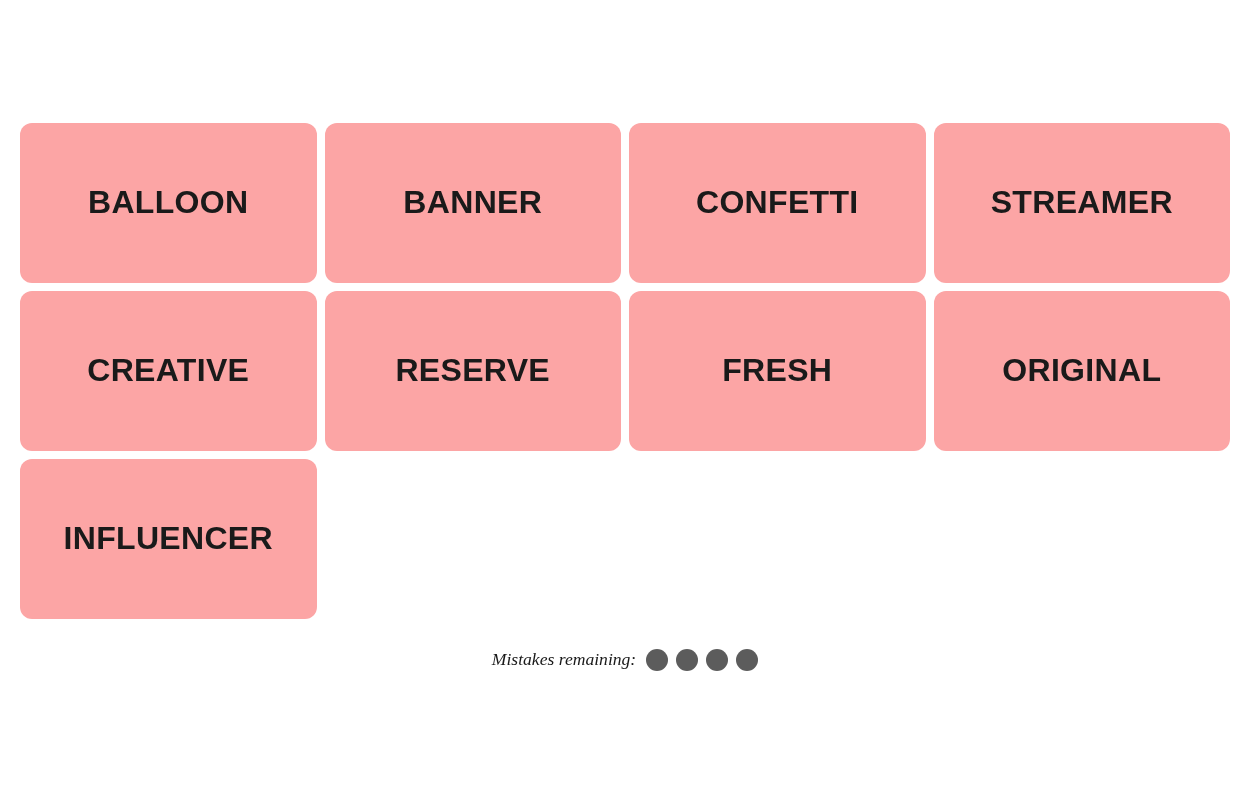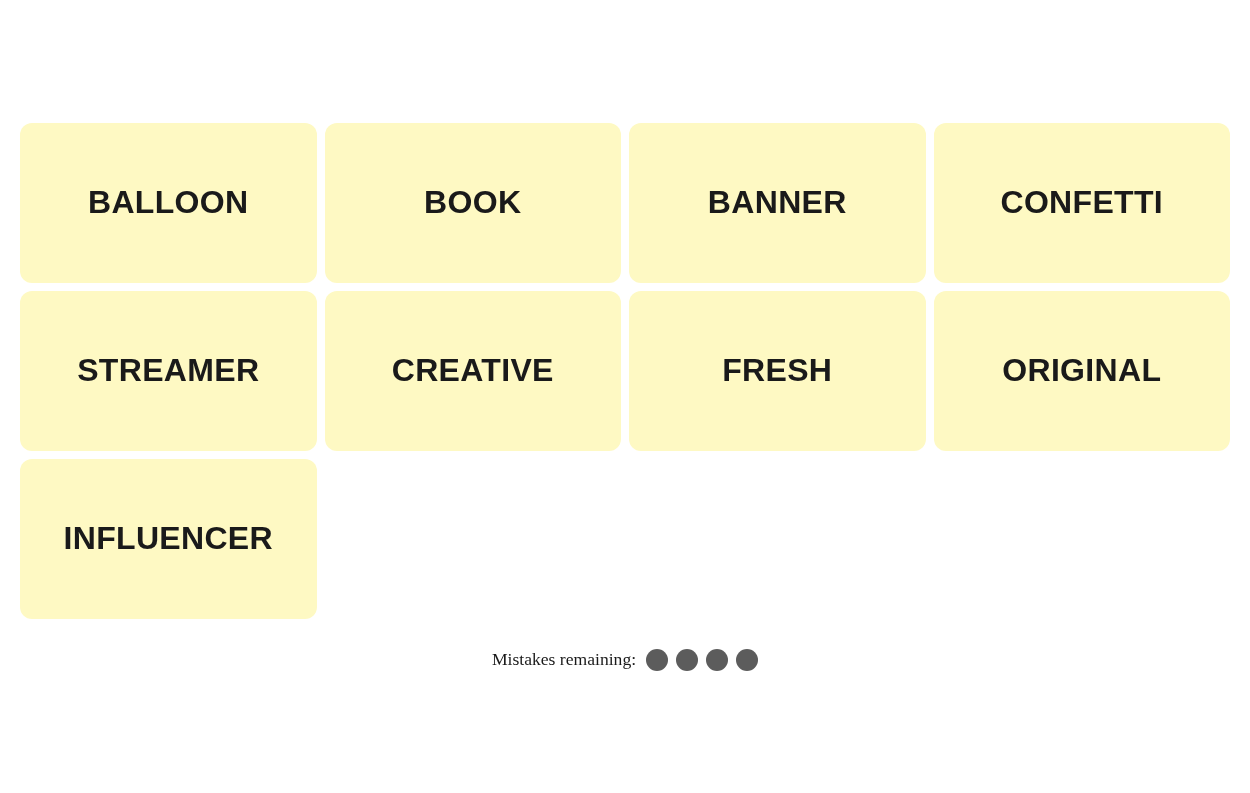--- a/index.html
+++ b/index.html
@@ -22,21 +22,21 @@
     .grid-container {
       display: grid;
       grid-template-columns: repeat(4, 1fr);
       gap: 8px;
       padding: 20px;
       width: 100%;
       max-width: 1250px;
     }
 
     .grid-cell {
-      background-color: #fef9c3;
+      background-color: #fca5a5;
       border-radius: 12px;
       display: flex;
       align-items: center;
       justify-content: center;
       height: 160px;
       cursor: pointer;
       user-select: none;
       transition: background-color 0.15s;
     }
 
@@ -49,20 +49,21 @@
       text-align: center;
       padding: 0 10px;
     }
 
     .footer {
       display: flex;
       align-items: center;
       gap: 10px;
       margin-top: 10px;
       padding-bottom: 20px;
+      font-style: italic;
     }
 
     .mistakes-label {
       font-family: Georgia, serif;
       font-size: 1.1rem;
       color: #1a1a1a;
       font-weight: normal;
     }
 
     .mistakes-dots {
@@ -79,33 +80,33 @@
     }
   </style>
 </head>
 <body>
 
 <div class="grid-container">
     <div class="grid-cell">
       <span class="cell-label">BALLOON</span>
     </div>
     <div class="grid-cell">
-      <span class="cell-label">BOOK</span>
-    </div>
-    <div class="grid-cell">
       <span class="cell-label">BANNER</span>
     </div>
     <div class="grid-cell">
       <span class="cell-label">CONFETTI</span>
     </div>
     <div class="grid-cell">
       <span class="cell-label">STREAMER</span>
     </div>
     <div class="grid-cell">
       <span class="cell-label">CREATIVE</span>
+    </div>
+    <div class="grid-cell">
+      <span class="cell-label">RESERVE</span>
     </div>
     <div class="grid-cell">
       <span class="cell-label">FRESH</span>
     </div>
     <div class="grid-cell">
       <span class="cell-label">ORIGINAL</span>
     </div>
     <div class="grid-cell">
       <span class="cell-label">INFLUENCER</span>
     </div>

